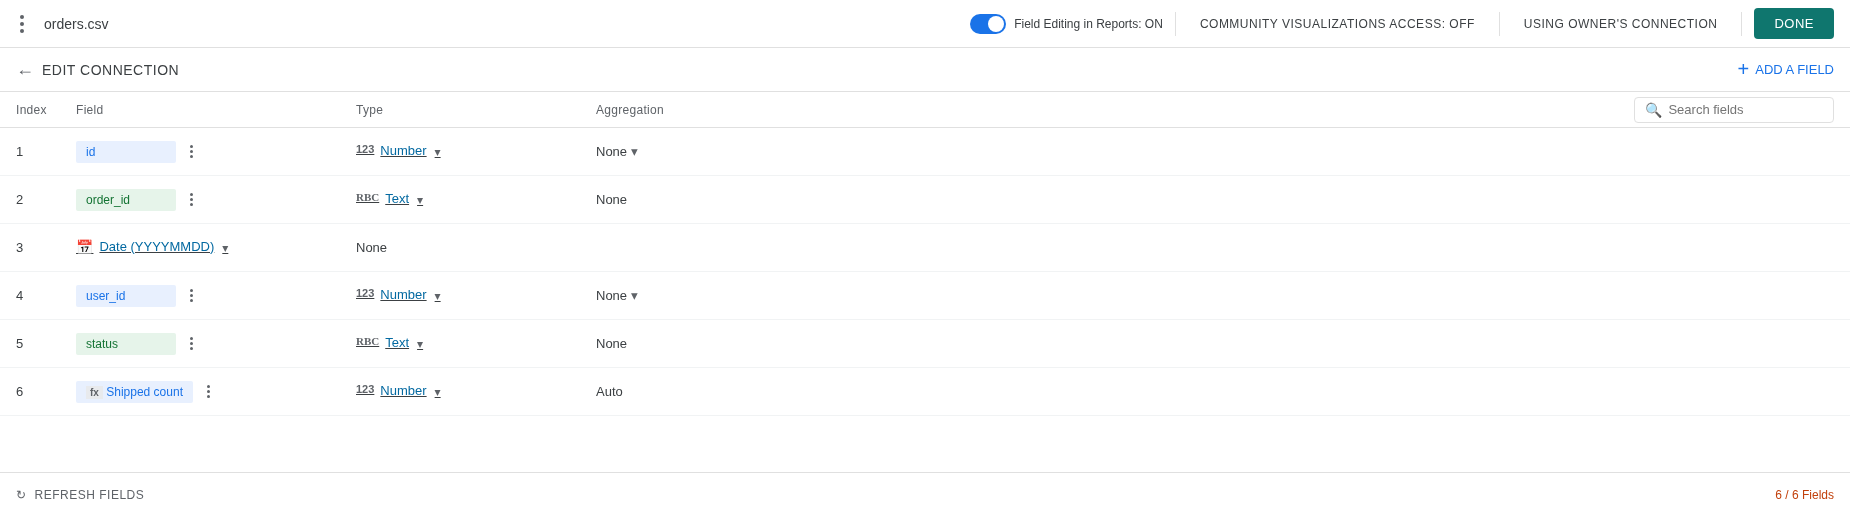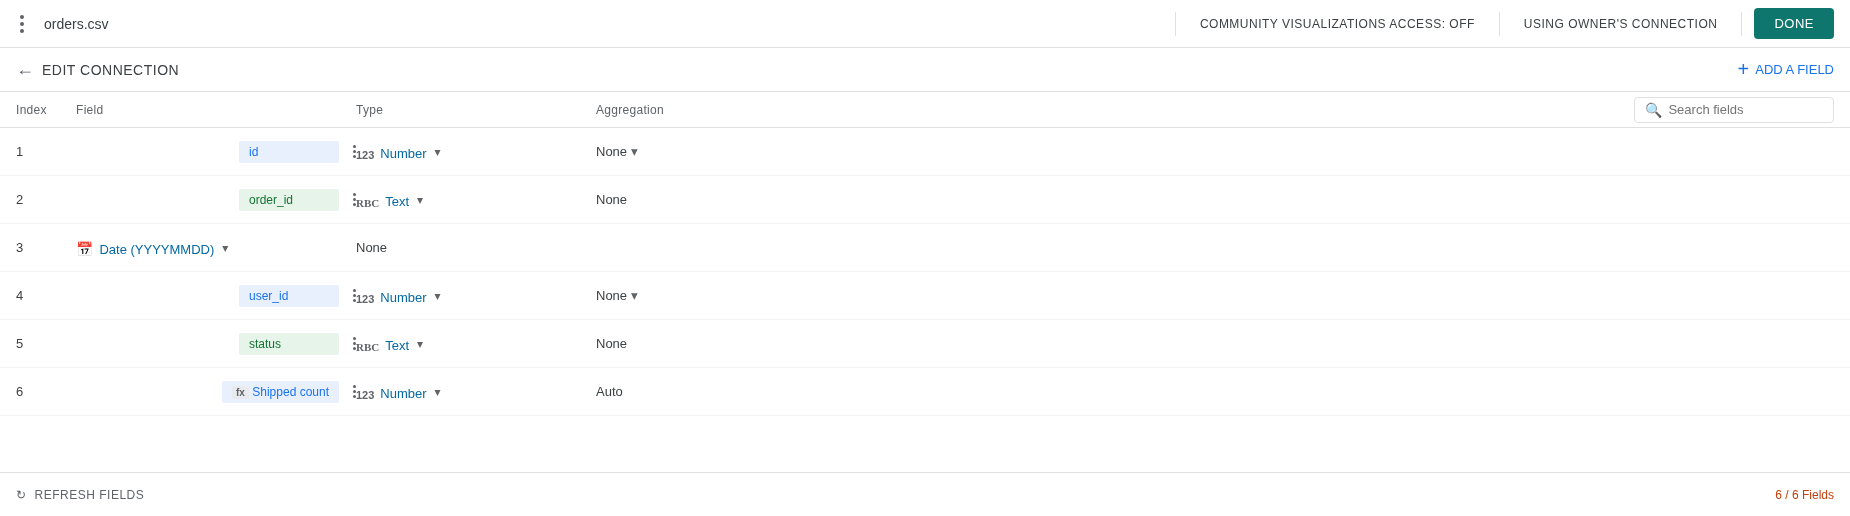--- a/index.html
+++ b/index.html
@@ -96,36 +96,36 @@
       display: grid;
       grid-template-columns: 60px 280px 240px 200px 1fr;
       padding: 0 16px;
       height: 48px;
       align-items: center;
       border-bottom: 1px solid #f1f3f4;
     }
 
     .index-cell { font-size: 13px; color: #3c4043; }
 
-    .field-cell { display: flex; align-items: center; gap: 14px; justify-content: flex-end; }
+    .field-cell { display: flex; align-items: center; gap: 14px; }
     .field-tag {
       padding: 4px 10px; border-radius: 2px;
       font-size: 12px; font-weight: 500; color: #3c4043;
       min-width: 100px;
     }
     .field-tag.blue { background: #e8f0fe; color: #1a73e8; }
     .field-tag.green { background: #e6f4ea; color: #137333; }
     .fx-badge {
       background: #e8eaed; color: #5f6368; font-size: 10px;
       padding: 1px 4px; border-radius: 0; font-weight: 600;
     }
     .three-dots-row { color: #5f6368; cursor: pointer; font-size: 16px; letter-spacing: 1px; display: flex; flex-direction: column; gap: 2px; }
     .three-dots-row span { width: 3px; height: 3px; border-radius: 50%; background: #5f6368; display: block; }
 
-    .type-cell { display: flex; align-items: flex-end; gap: 6px; }
+    .type-cell { display: flex; align-items: flex-start; gap: 6px; text-decoration: underline; }
     .type-icon { color: #5f6368; font-size: 12px; font-weight: 600; }
     .type-label { font-size: 13px; color: #0369a1; }
     .type-dropdown {
       border: none; background: none; cursor: pointer;
       color: #5f6368; font-size: 12px; padding: 2px;
     }
 
     .agg-cell { display: flex; align-items: center; gap: 4px; font-size: 13px; }
     .agg-dropdown { border: none; background: none; cursor: pointer; color: #5f6368; }
 
@@ -152,20 +152,24 @@
 <div class="top-bar">
   <div class="top-bar-left">
     <div class="three-dots">
       <span></span>
         <span></span>
         <span></span>
     </div>
     <span class="file-title">orders.csv</span>
   </div>
   <div class="top-bar-right">
+    <div class="toggle-group">
+      <div class="toggle-switch"></div>
+      <span>Field Editing in Reports: ON</span>
+    </div>
     <div class="divider-v"></div>
     <button class="community-btn">COMMUNITY VISUALIZATIONS ACCESS: OFF</button>
     <div class="divider-v"></div>
     <button class="credentials-btn">USING OWNER'S CONNECTION</button>
     <div class="divider-v"></div>
     <button class="done-btn">DONE</button>
   </div>
 </div>
 
 <div class="edit-bar">

